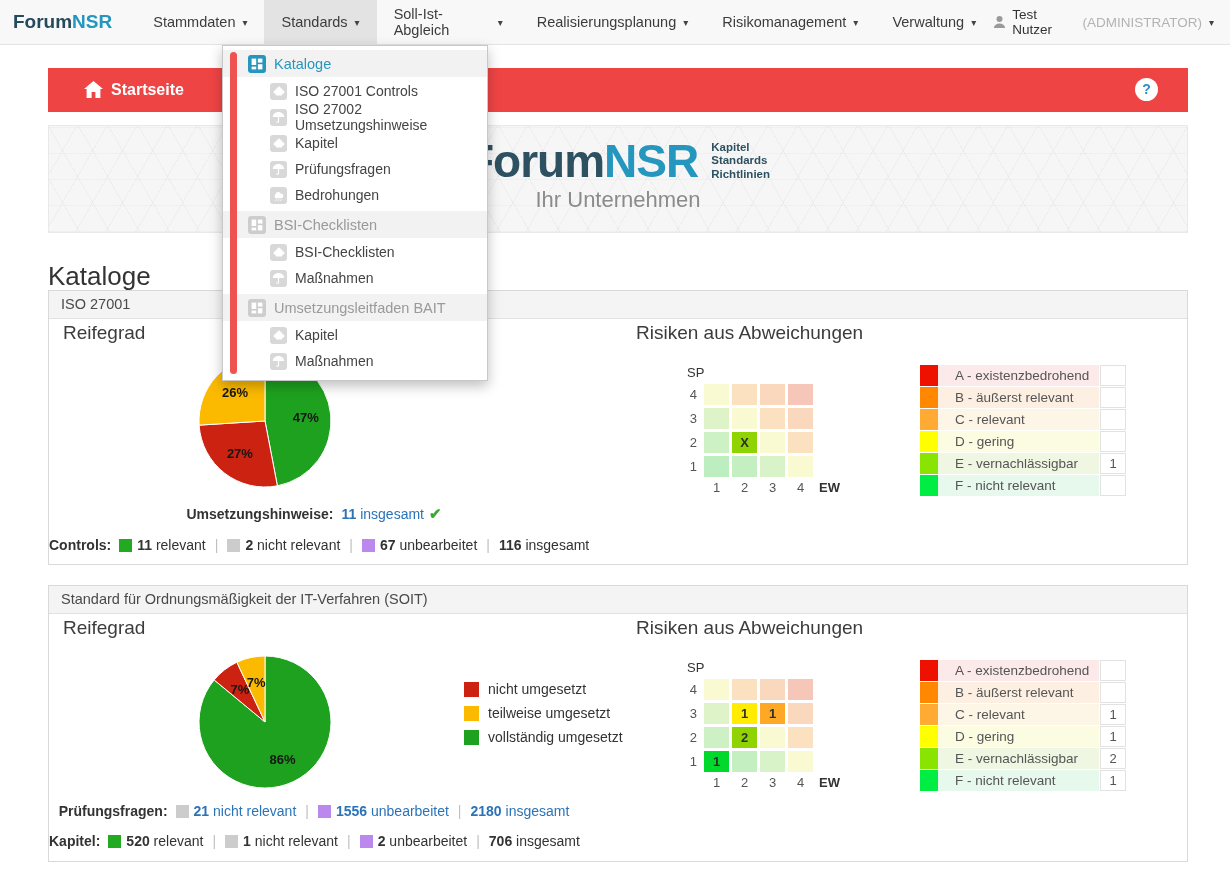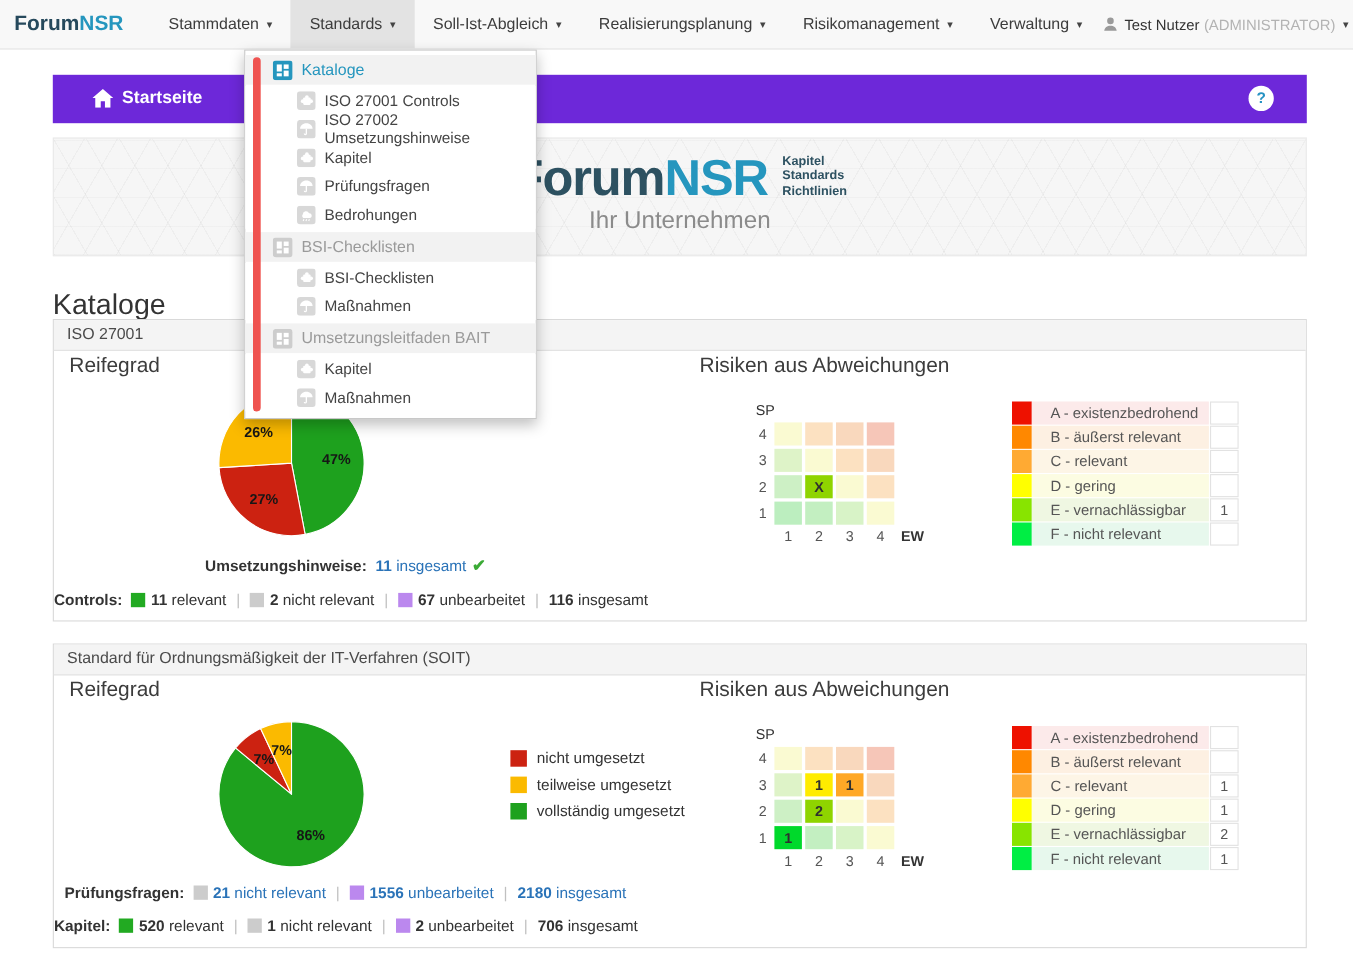--- a/index.html
+++ b/index.html
@@ -8,26 +8,26 @@
 
   
   .nav{position:absolute;left:0;top:0;width:100%;height:45px;background:#f8f8f8;
        border-bottom:1px solid #e4e4e4;display:flex;align-items:stretch;box-sizing:border-box;}
   .brand{display:flex;align-items:center;padding:0 24px 0 13px;font-size:19px;font-weight:700;cursor:pointer;}
   .brand .b1{color:#26495c}.brand .b2{color:#2596be}
   .nav-menu{display:flex;align-items:stretch;}
   .nav-item{display:flex;align-items:center;padding:0 17px;font-size:14.5px;color:#3c3c3c;cursor:pointer;}
   .nav-item.active{background:#e3e3e3;}
   .caret{font-size:10px;margin-left:7px;color:#444;}
-  .nav-user{margin-left:auto;display:flex;align-items:center;padding-right:4px;font-size:13.5px;color:#333;cursor:pointer;}
+  .nav-user{margin-left:auto;display:flex;align-items:center;padding-right:16px;font-size:13.5px;color:#333;cursor:pointer;}
   .nav-user .uic{margin-right:6px;display:flex;}
   .nav-user .role{color:#b3b3b3;margin-left:4px;}
 
   
-  .banner{position:absolute;left:48px;top:68px;width:1140px;height:44px;background:#6d28d9;color:#fff;cursor:pointer;}
+  .banner{position:absolute;left:48px;top:68px;width:1140px;height:44px;background:#ef4444;color:#fff;cursor:pointer;}
   .banner .home{position:absolute;left:36px;top:13px;display:flex;}
   .banner .btitle{position:absolute;left:63px;top:0;line-height:44px;font-size:16px;font-weight:700;}
   .banner .help{position:absolute;right:30px;top:10px;width:23px;height:23px;border-radius:50%;background:#fff;
                 color:#2592c3;font-weight:700;font-size:14px;text-align:center;line-height:23px;cursor:pointer;}
 
   
   .hero{position:absolute;left:48px;top:125px;width:1140px;height:108px;background:#f6f6f6;
         border:1px solid #e9e9e9;box-sizing:border-box;display:flex;flex-direction:column;align-items:center;
         background-image:
           repeating-linear-gradient(60deg, rgba(110,110,110,.06) 0 1px, transparent 1px 26px),

